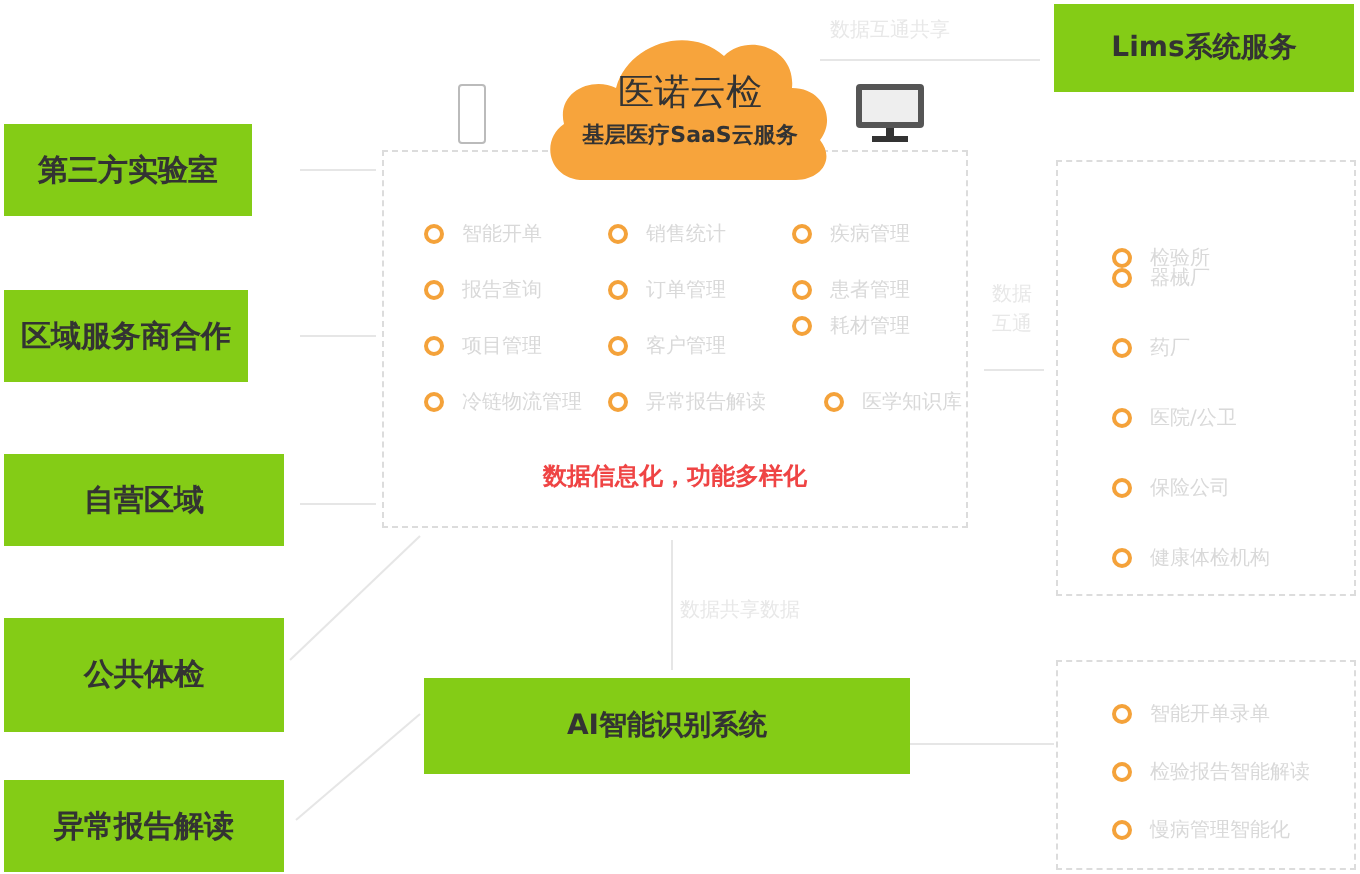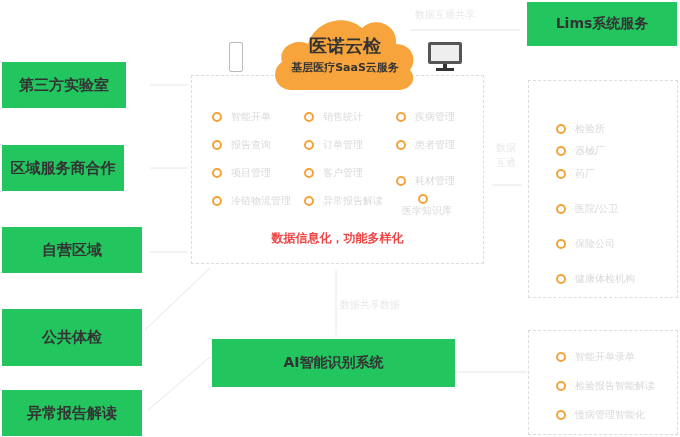--- a/index.html
+++ b/index.html
@@ -1,18 +1,18 @@
 <!DOCTYPE html>
 <html><head>
 <meta charset="utf-8">
 <style>
   html, body { margin:0; padding:0; background:#ffffff; }
   body { width:680px; height:437px; position:relative; overflow:hidden;
          font-family:"DejaVu Sans", sans-serif; }
-  .gray-box { position:absolute; background:#22c55e; color:#333; font-size:15px;
+  .gray-box { position:absolute; background:#84cc16; color:#333; font-size:15px;
               font-weight:bold; display:flex; align-items:center; justify-content:center; }
   .dashed { position:absolute; border:1.5px dashed #dcdcdc; box-sizing:border-box; }
   .feat { position:absolute; display:flex; align-items:center; font-size:10px; color:#d9d9d9; white-space:nowrap; }
   .dot { width:6px; height:6px; border:2.5px solid #f4a23a; border-radius:50%; margin-right:9px; flex:none; }
   .faint { position:absolute; font-size:10px; color:#e8e8e8; white-space:nowrap; }
   svg.lines { position:absolute; left:0; top:0; }
 </style>
 </head>
 <body>
 
@@ -34,21 +34,21 @@
 <div class="gray-box" style="left:2px;top:145px;width:122px;height:46px;">区域服务商合作</div>
 <div class="gray-box" style="left:2px;top:227px;width:140px;height:46px;">自营区域</div>
 <div class="gray-box" style="left:2px;top:309px;width:140px;height:57px;">公共体检</div>
 <div class="gray-box" style="left:2px;top:390px;width:140px;height:46px;">异常报告解读</div>
 
 <div class="dashed" style="left:191px;top:75px;width:293px;height:189px;"></div>
 
 <svg style="position:absolute;left:270px;top:8px;" width="150" height="90">
   <path d="M22 82 C4 82 0 62 12 54 C8 38 26 30 38 36 C44 14 74 4 92 20 C104 8 128 16 126 36 C142 36 148 52 140 62 C148 72 140 82 128 82 Z" fill="#f7a43c"></path>
 </svg>
-<div style="position:absolute;left:270px;top:34px;width:150px;text-align:center;font-size:18px;color:#333;font-weight:bold;">医诺云检</div>
+<div style="position:absolute;left:270px;top:34px;width:150px;text-align:center;font-size:18px;color:#333;font-weight:normal;">医诺云检</div>
 <div style="position:absolute;left:270px;top:60px;width:150px;text-align:center;font-size:11px;color:#333;font-weight:bold;">基层医疗SaaS云服务</div>
 
 <div style="position:absolute;left:229px;top:42px;width:14px;height:30px;border:1.5px solid #bbb;border-radius:2px;box-sizing:border-box;"></div>
 <div style="position:absolute;left:428px;top:42px;">
   <div style="width:34px;height:22px;border:3px solid #555;background:#eee;border-radius:2px;box-sizing:border-box;"></div>
   <div style="width:4px;height:4px;background:#333;margin:0 auto;"></div>
   <div style="width:18px;height:3px;background:#333;margin:0 auto;"></div>
 </div>
 
 <div id="features-grid">
@@ -77,49 +77,49 @@
       <span>患者管理</span>
     </div>
     <div class="feat" style="left: 212px; top: 166px;">
       <span class="dot"></span>
       <span>项目管理</span>
     </div>
     <div class="feat" style="left: 304px; top: 166px;">
       <span class="dot"></span>
       <span>客户管理</span>
     </div>
-    <div class="feat" style="left: 396px; top: 174px;">
+    <div class="feat" style="left: 396px; top: 156px;">
       <span class="dot"></span>
       <span>耗材管理</span>
     </div>
     <div class="feat" style="left: 212px; top: 194px;">
       <span class="dot"></span>
       <span>冷链物流管理</span>
     </div>
     <div class="feat" style="left: 304px; top: 194px;">
       <span class="dot"></span>
       <span>异常报告解读</span>
     </div>
-    <div class="feat" style="left: 402px; top: 194px; flex-direction: column;">
+    <div class="feat" style="left: 412px; top: 194px;">
       <span class="dot"></span>
       <span>医学知识库</span>
     </div>
   </div>
 
 <div style="position:absolute;left:191px;top:230px;width:293px;text-align:center;font-size:12px;color:#ef4444;font-weight:bold;">数据信息化，功能多样化</div>
 
 <div class="gray-box" style="left:527px;top:2px;width:150px;height:44px;font-size:14px;">Lims系统服务</div>
 
 <div class="dashed" style="left:528px;top:80px;width:150px;height:218px;"></div>
 <div id="partners">
     <div class="feat" style="left: 556px; top: 97px; margin-top: 25px;">
       <span class="dot"></span>
       <span>检验所</span>
     </div>
-    <div class="feat" style="left: 556px; top: 132px; margin-top: 12px;">
+    <div class="feat" style="left: 556px; top: 132px;">
       <span class="dot"></span>
       <span>器械厂</span>
     </div>
     <div class="feat" style="left: 556px; top: 167px;">
       <span class="dot"></span>
       <span>药厂</span>
     </div>
     <div class="feat" style="left: 556px; top: 202px;">
       <span class="dot"></span>
       <span>医院/公卫</span>

